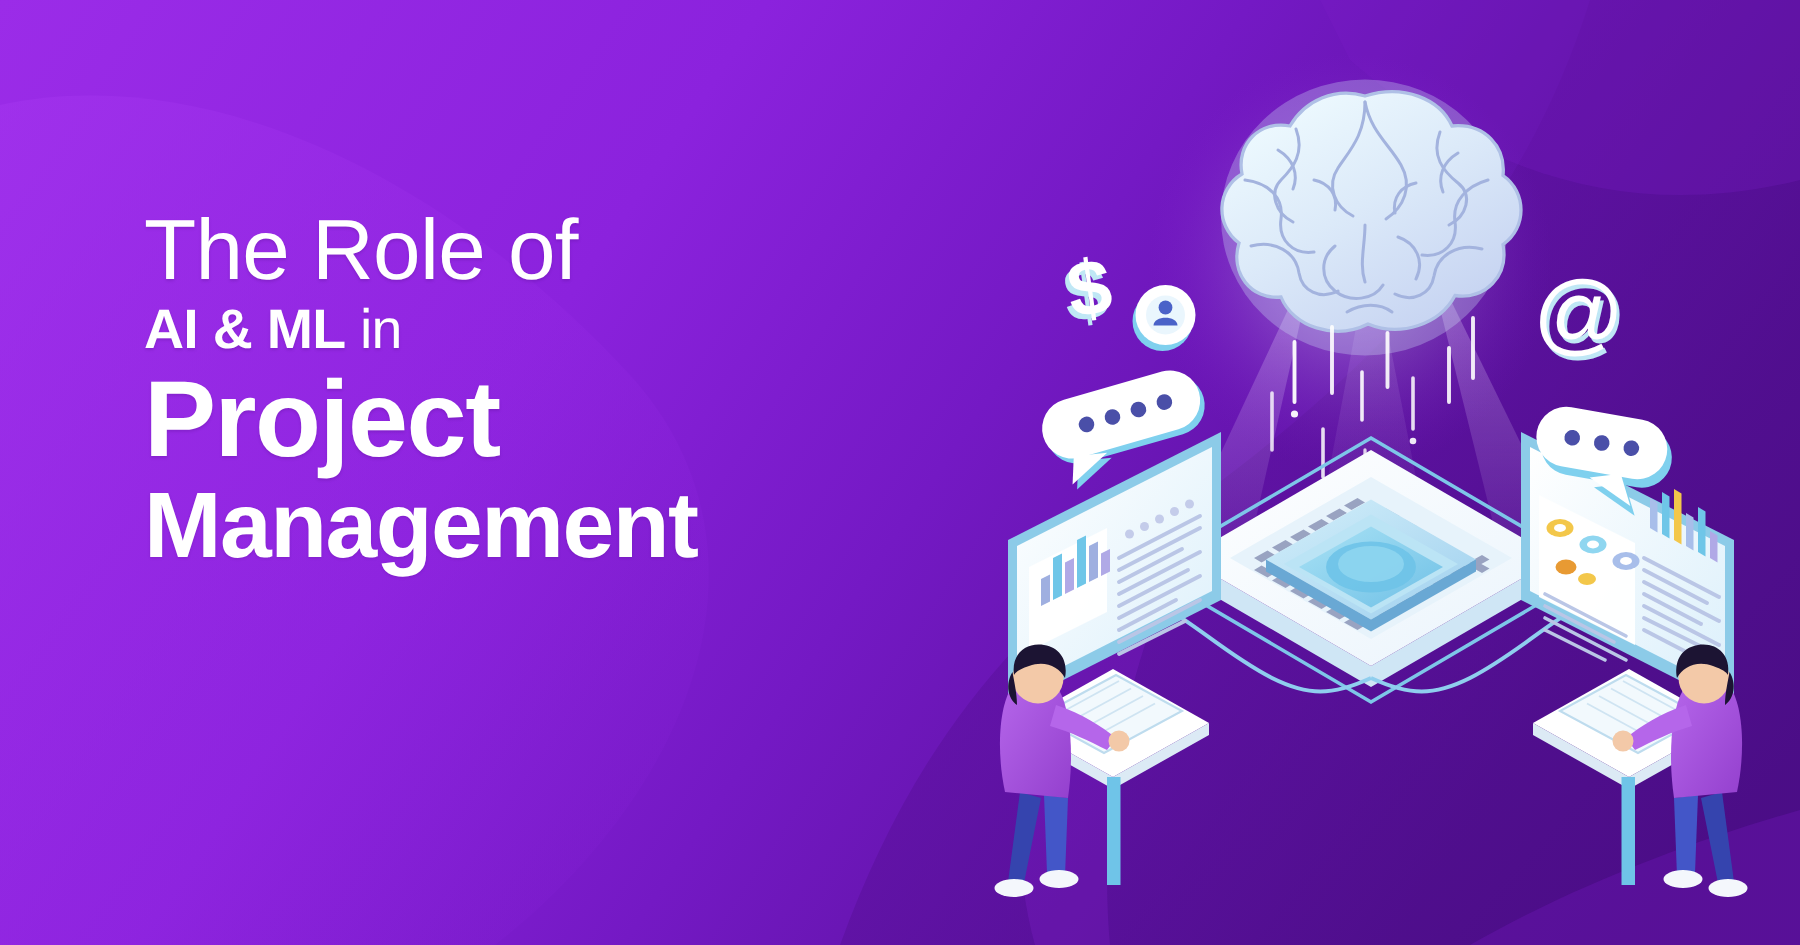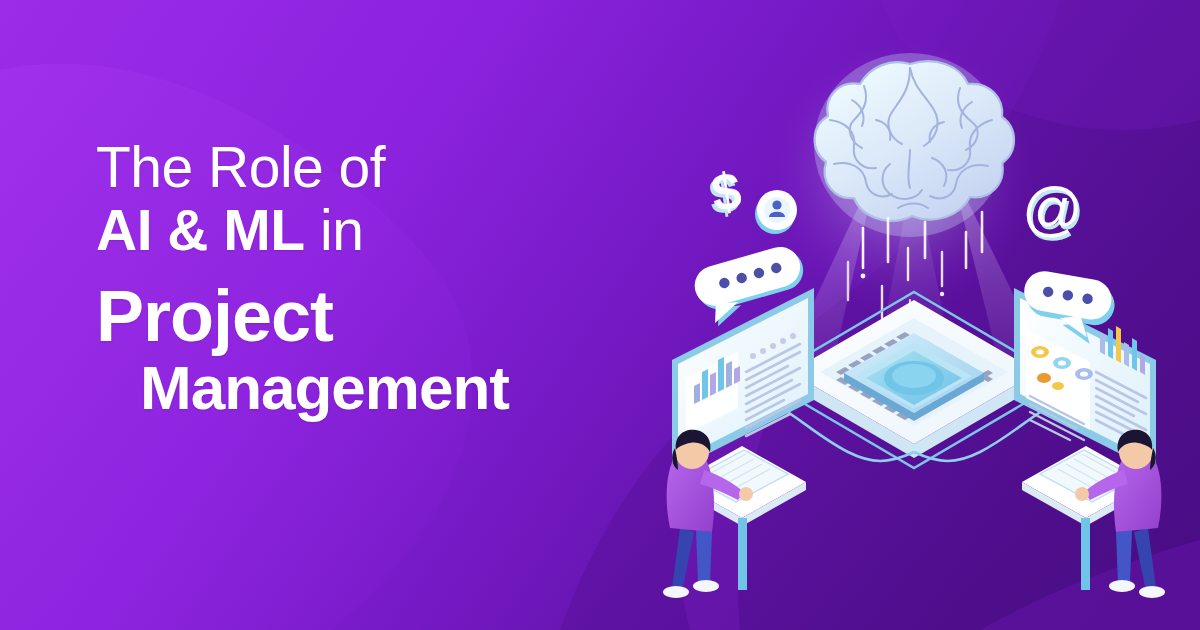--- a/index.html
+++ b/index.html
@@ -21,24 +21,24 @@
     position: absolute;
     left: 96px; top: 138px;
     width: 560px;
     z-index: 40;
     color: #ffffff;
     line-height: 1.03;
     text-shadow: 0 1px 2px rgba(60,0,100,0.18);
   }
   .line { display: block; white-space: nowrap; }
   .line-1 { font-size: 57px; font-weight: 400; letter-spacing: -0.5px; margin-bottom: 4px; }
-  .line-2 { font-size: 57px; font-weight: 400; letter-spacing: -0.5px; margin-bottom: 20px; }
+  .line-2 { font-size: 37px; font-weight: 400; letter-spacing: -0.5px; margin-bottom: 4px; }
   .line-2 .bold { font-weight: 700; }
   .line-3 { font-size: 72px; font-weight: 700; letter-spacing: -1px; margin-bottom: 2px; }
-  .line-4 { font-size: 62px; font-weight: 700; letter-spacing: -1px; margin-left: 44px; }
+  .line-4 { font-size: 62px; font-weight: 700; letter-spacing: -1px; }
 
   
   #illustration {
     position: absolute;
     left: 620px; top: 0;
     width: 580px; height: 630px;
     z-index: 30;
   }
   #illustration svg { display: block; width: 100%; height: 100%; }
 </style>

